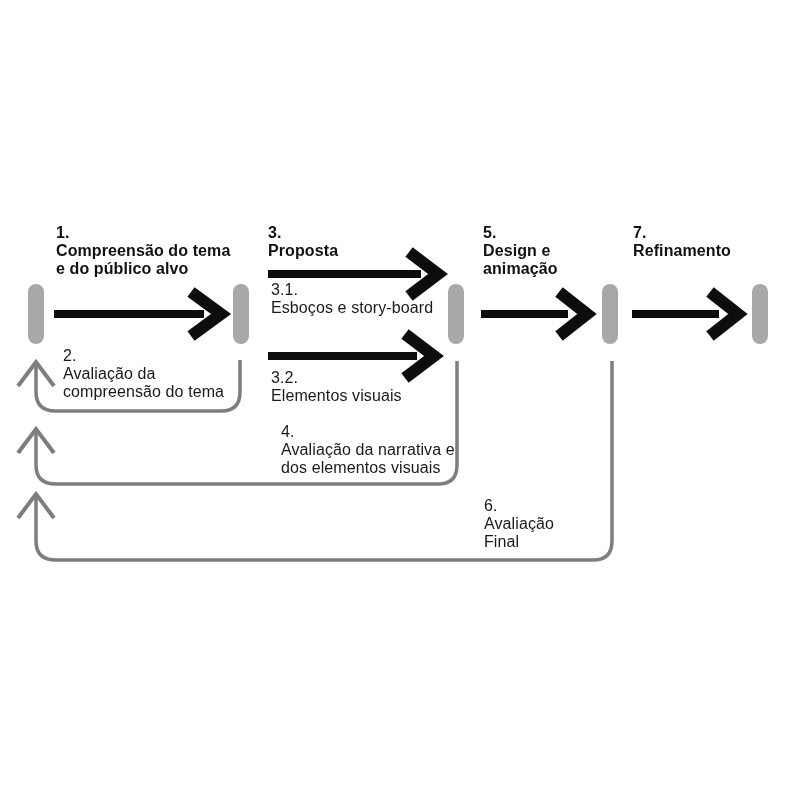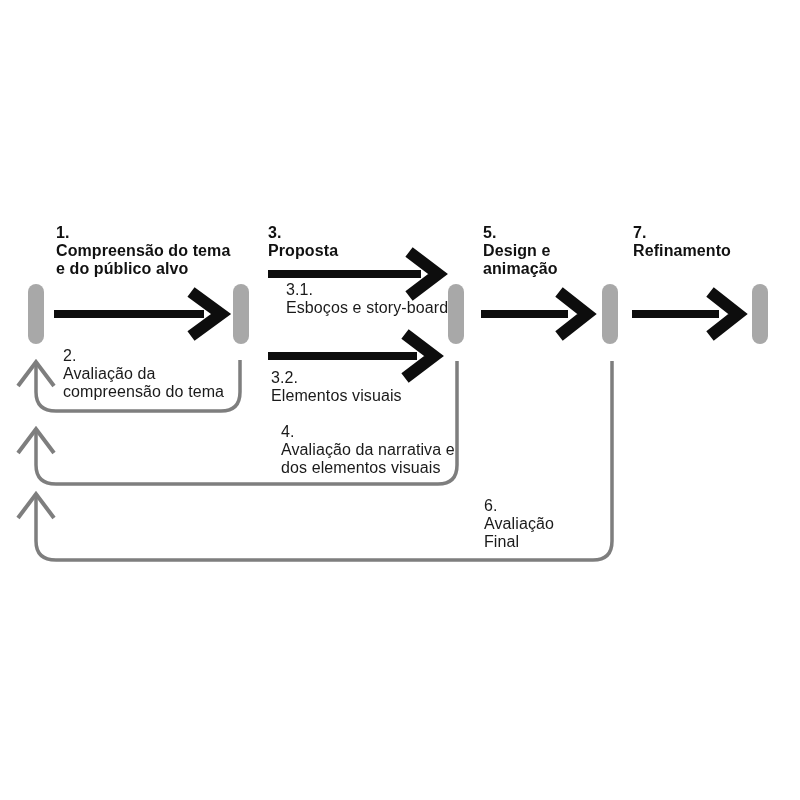--- a/index.html
+++ b/index.html
@@ -29,21 +29,21 @@
     letter-spacing: 0.1px;
   }
   .lbl.bold {
     font-weight: bold;
     color: #111111;
   }
   
   .lbl-step1   { left: 56px;  top: 224px; }
   .lbl-step2   { left: 63px;  top: 347px; }
   .lbl-step3   { left: 268px; top: 224px; }
-  .lbl-step3_1 { left: 271px; top: 281px; margin-left: 15px; }
+  .lbl-step3_1 { left: 271px; top: 281px; }
   .lbl-step3_2 { left: 271px; top: 369px; }
   .lbl-step4   { left: 281px; top: 423px; }
   .lbl-step5   { left: 483px; top: 224px; }
   .lbl-step6   { left: 484px; top: 497px; }
   .lbl-step7   { left: 633px; top: 224px; }
 </style>
 </head>
 <body>
 
 <div class="canvas">

